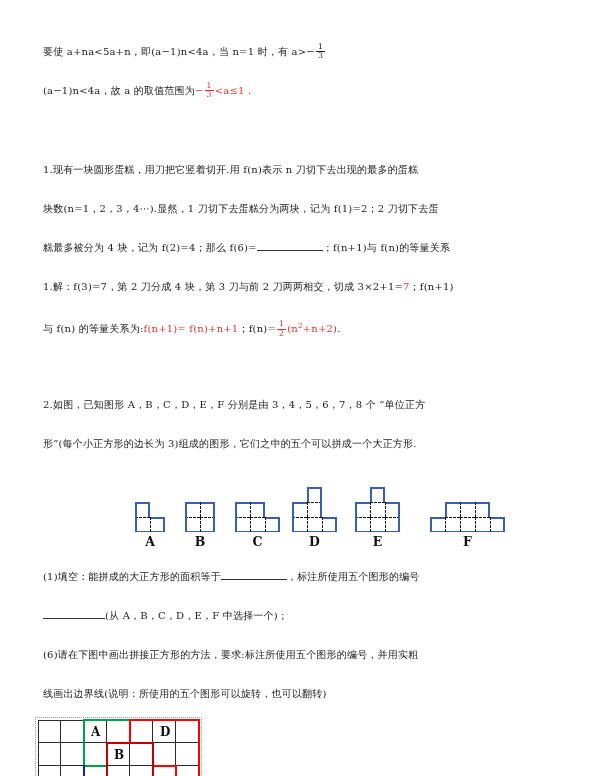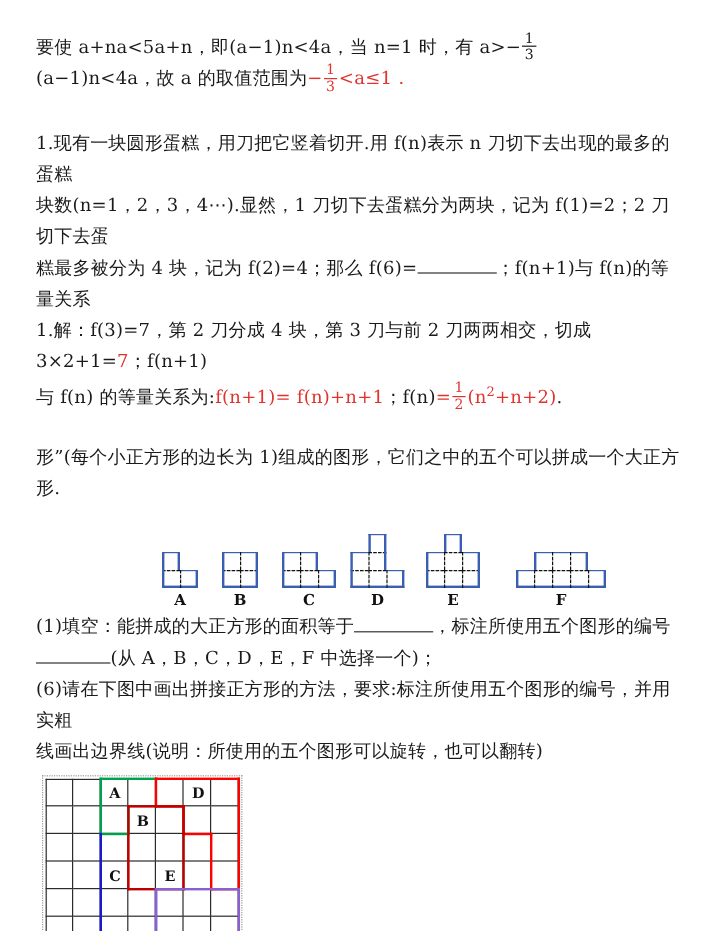--- a/index.html
+++ b/index.html
@@ -16,24 +16,24 @@
     overflow: hidden;
   }
   .page {
     width: 600px;
     height: 776px;
     box-sizing: border-box;
     padding: 26px 30px 10px 30px;
     position: relative;
   }
   .para {
-    font-size: 15px;
+    font-size: 10px;
     line-height: 26px;
     letter-spacing: 0.2px;
-    margin: 0;
+    margin: 13px;
     text-align: left;
   }
   .red { color: #e0332e; }
   .spacer-sm { height: 10px; }
   .spacer-md { height: 17px; }
   .spacer-lg { height: 24px; }
 
   .section-title {
     text-align: center;
     font-family: "DejaVu Sans", "Liberation Sans", sans-serif;
@@ -165,21 +165,22 @@
 
   <p class="para">
     <span>1.解：f(3)=7，第 2 刀分成 4 块，第 3 刀与前 2 刀两两相交，切成 3×2+1=</span><span class="red">7</span><span>；f(n+1)</span>
   </p>
   <p class="para">
     <span>与 f(n) 的等量关系为:</span><span class="red">f(n+1)= f(n)+n+1</span><span>；f(n)</span><span class="red">=</span><span class="frac red"><span class="num">1</span><span class="den">2</span></span><span class="red">(n</span><span class="red sup">2</span><span class="red">+n+2)</span><span>.</span>
   </p>
 
   <div class="spacer-lg"></div>
 
-  <p class="para">形”(每个小正方形的边长为 1)组成的图形，它们之中的五个可以拼成一个大正方形.</p>
+  <p class="para">2.如图，已知图形 A，B，C，D，E，F 分别是由 3，4，5，6，7，8 个 “单位正方</p>
+  <p class="para">形”(每个小正方形的边长为 3)组成的图形，它们之中的五个可以拼成一个大正方形.</p>
 
   <div class="shapes-figure" id="shapes-figure">
       <div class="shape-item" style="left: 105px;">
         <div class="shape-grid" style="width: 30px; height: 30px;">
           <div class="" style="position: absolute; left: 0px; top: 0px; width: 15px; height: 1.6px; background: rgb(58, 95, 176);"></div>
           <div class="" style="position: absolute; left: 0px; top: 0px; width: 1.6px; height: 15px; background: rgb(58, 95, 176);"></div>
           <div class="" style="position: absolute; left: 13.4px; top: 0px; width: 1.6px; height: 15px; background: rgb(58, 95, 176);"></div>
           <div class="" style="position: absolute; left: 0px; top: 15px; width: 15px; height: 0px; border-top: 1.4px dashed rgb(17, 17, 17);"></div>
           <div class="" style="position: absolute; left: 0px; top: 28.4px; width: 15px; height: 1.6px; background: rgb(58, 95, 176);"></div>
           <div class="" style="position: absolute; left: 0px; top: 15px; width: 1.6px; height: 15px; background: rgb(58, 95, 176);"></div>

